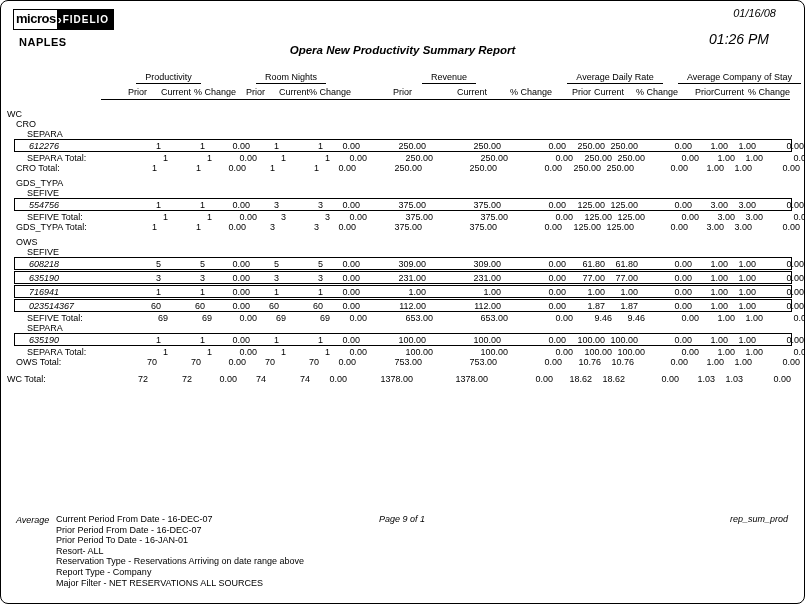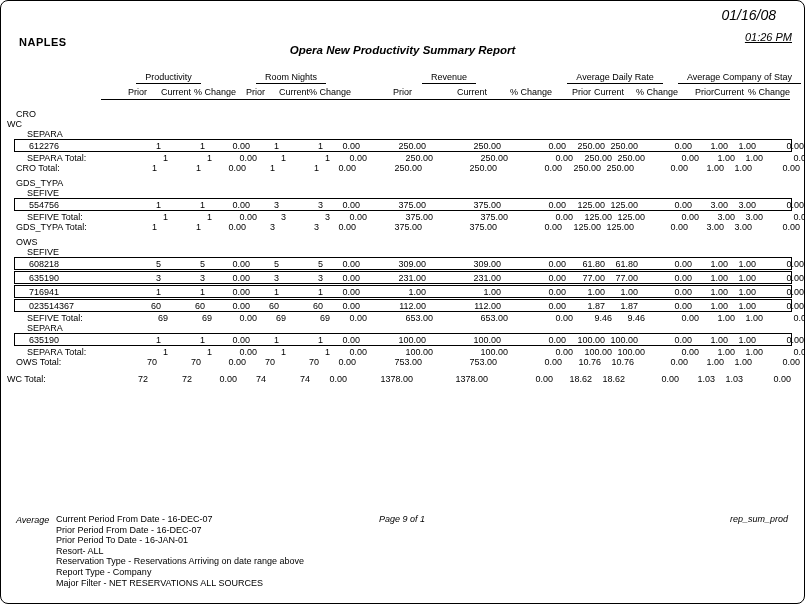--- a/index.html
+++ b/index.html
@@ -5,59 +5,64 @@
   html,body{margin:0;padding:0;background:#fff;}
   body{width:805px;height:604px;position:relative;font-family:"Liberation Sans",sans-serif;color:#000;}
   .page{position:absolute;inset:0;border:1px solid #000;border-radius:8px;background:#fff;overflow:hidden;}
 
   
   .logo{position:absolute;left:12px;top:8px;display:flex;align-items:stretch;border:1px solid #000;height:19px;}
   .logo-micros{background:#fff;color:#000;font-weight:bold;font-size:13px;line-height:17px;padding:0 1px 0 2px;letter-spacing:-0.5px;}
   .logo-fidelio{background:#000;color:#fff;font-weight:bold;font-size:10px;display:flex;align-items:center;padding:0 4px 0 0;letter-spacing:1px;}
   .logo-arrow{color:#fff;background:#000;font-size:12px;font-weight:bold;padding:0 1px 0 1px;display:flex;align-items:center;}
 
-  .report-date{position:absolute;right:28px;top:6px;font-style:italic;font-size:14px;}
-  .report-time{position:absolute;right:12px;top:30px;font-style:italic;font-size:11px;text-decoration:underline;}
+  .report-date{position:absolute;right:28px;top:6px;font-style:italic;font-size:11px;}
+  .report-time{position:absolute;right:35px;top:30px;font-style:italic;font-size:14px;}
   .property{position:absolute;left:18px;top:35px;font-weight:bold;font-size:11px;letter-spacing:0.5px;text-align:center;}
   .title{position:absolute;left:0;top:43px;width:100%;text-align:center;font-weight:bold;font-style:italic;font-size:11.5px;}
 
   
   .table{position:absolute;left:5px;top:70px;width:786px;}
   .hdr-row{display:flex;align-items:flex-end;}
   .hdr-spacer{width:95px;flex:0 0 auto;}
   .grp{flex:0 0 auto;text-align:center;font-size:9px;line-height:12px;height:13px;}
   .grp span{display:inline-block;border-bottom:1px solid #000;padding:0 9px 0 9px;white-space:nowrap;}
   .sub{flex:0 0 auto;display:flex;border-bottom:1px solid #000;height:15px;align-items:flex-end;}
   .sub .cell{font-size:9px;line-height:13px;}
   .rows{margin-top:9px;}
   .row{display:flex;align-items:flex-end;font-size:9px;line-height:10px;}
   .row .label{flex:0 0 auto;width:95px;white-space:nowrap;overflow:visible;text-align:left;}
   .cell{flex:0 0 auto;text-align:right;white-space:nowrap;}
   .r-group,.r-total{height:10px;}
   .r-detail{border:1px solid #000;margin-left:8px;margin-bottom:1px;height:11px;align-items:center;}
-  .r-detail .label{width:86px;}
+  .r-detail .label{width:86px;font-style:italic;}
   .ind-l0{padding-left:1px;}
   .ind-l1{padding-left:10px;}
   .ind-l2{padding-left:21px;}
   .ind-detail{padding-left:14px;}
   .space-before{margin-top:5px;}
   .r-grand{margin-top:7px;}
 
   
   .footer-filter{position:absolute;left:15px;top:513px;display:flex;}
   .filter-label{font-style:italic;font-size:9px;width:22px;margin-right:18px;padding-top:1px;}
   .filter-lines{font-size:9px;line-height:10.6px;}
   .page-number{position:absolute;left:378px;top:513px;font-style:italic;font-size:9px;}
   .report-code{position:absolute;right:16px;top:513px;font-style:italic;font-size:9px;}
 </style>
 </head>
 <body>
 
 <div class="page">
 
+  <div class="logo">
+    <span class="logo-micros">micros</span>
+    <span class="logo-arrow">›</span>
+    <span class="logo-fidelio">FIDELIO</span>
+  </div>
 
   <div class="report-date">01/16/08</div>
   <div class="report-time">01:26 PM</div>
   <div class="property">NAPLES</div>
   <div class="title">Opera New Productivity Summary Report</div>
 
   <div class="table">
     <div class="hdr-row" id="group-row">
         <div class="hdr-spacer"></div>
         <div class="grp" style="width: 135px;"><span>Productivity</span></div>
@@ -89,24 +94,24 @@
           <div class="cell" style="width: 54px;">% Change</div>
         </div>
         <div class="sub">
           <div class="cell" style="width: 36px;">Prior</div>
           <div class="cell" style="width: 28px;">Current</div>
           <div class="cell" style="width: 48px;">% Change</div>
         </div>
       </div>
     <div class="rows" id="rows">
         <div class="row r-group">
+          <div class="label ind-l0">WC</div>
+        </div>
+        <div class="row r-group">
           <div class="label ind-l1">CRO</div>
-        </div>
-        <div class="row r-group">
-          <div class="label ind-l0">WC</div>
         </div>
         <div class="row r-group">
           <div class="label ind-l2">SEPARA</div>
         </div>
         <div class="row r-detail">
           <div class="label ind-detail">612276</div>
           <div class="cell" style="width: 46px;">1</div>
           <div class="cell" style="width: 44px;">1</div>
           <div class="cell" style="width: 45px;">0.00</div>
           <div class="cell" style="width: 29px;">1</div>

